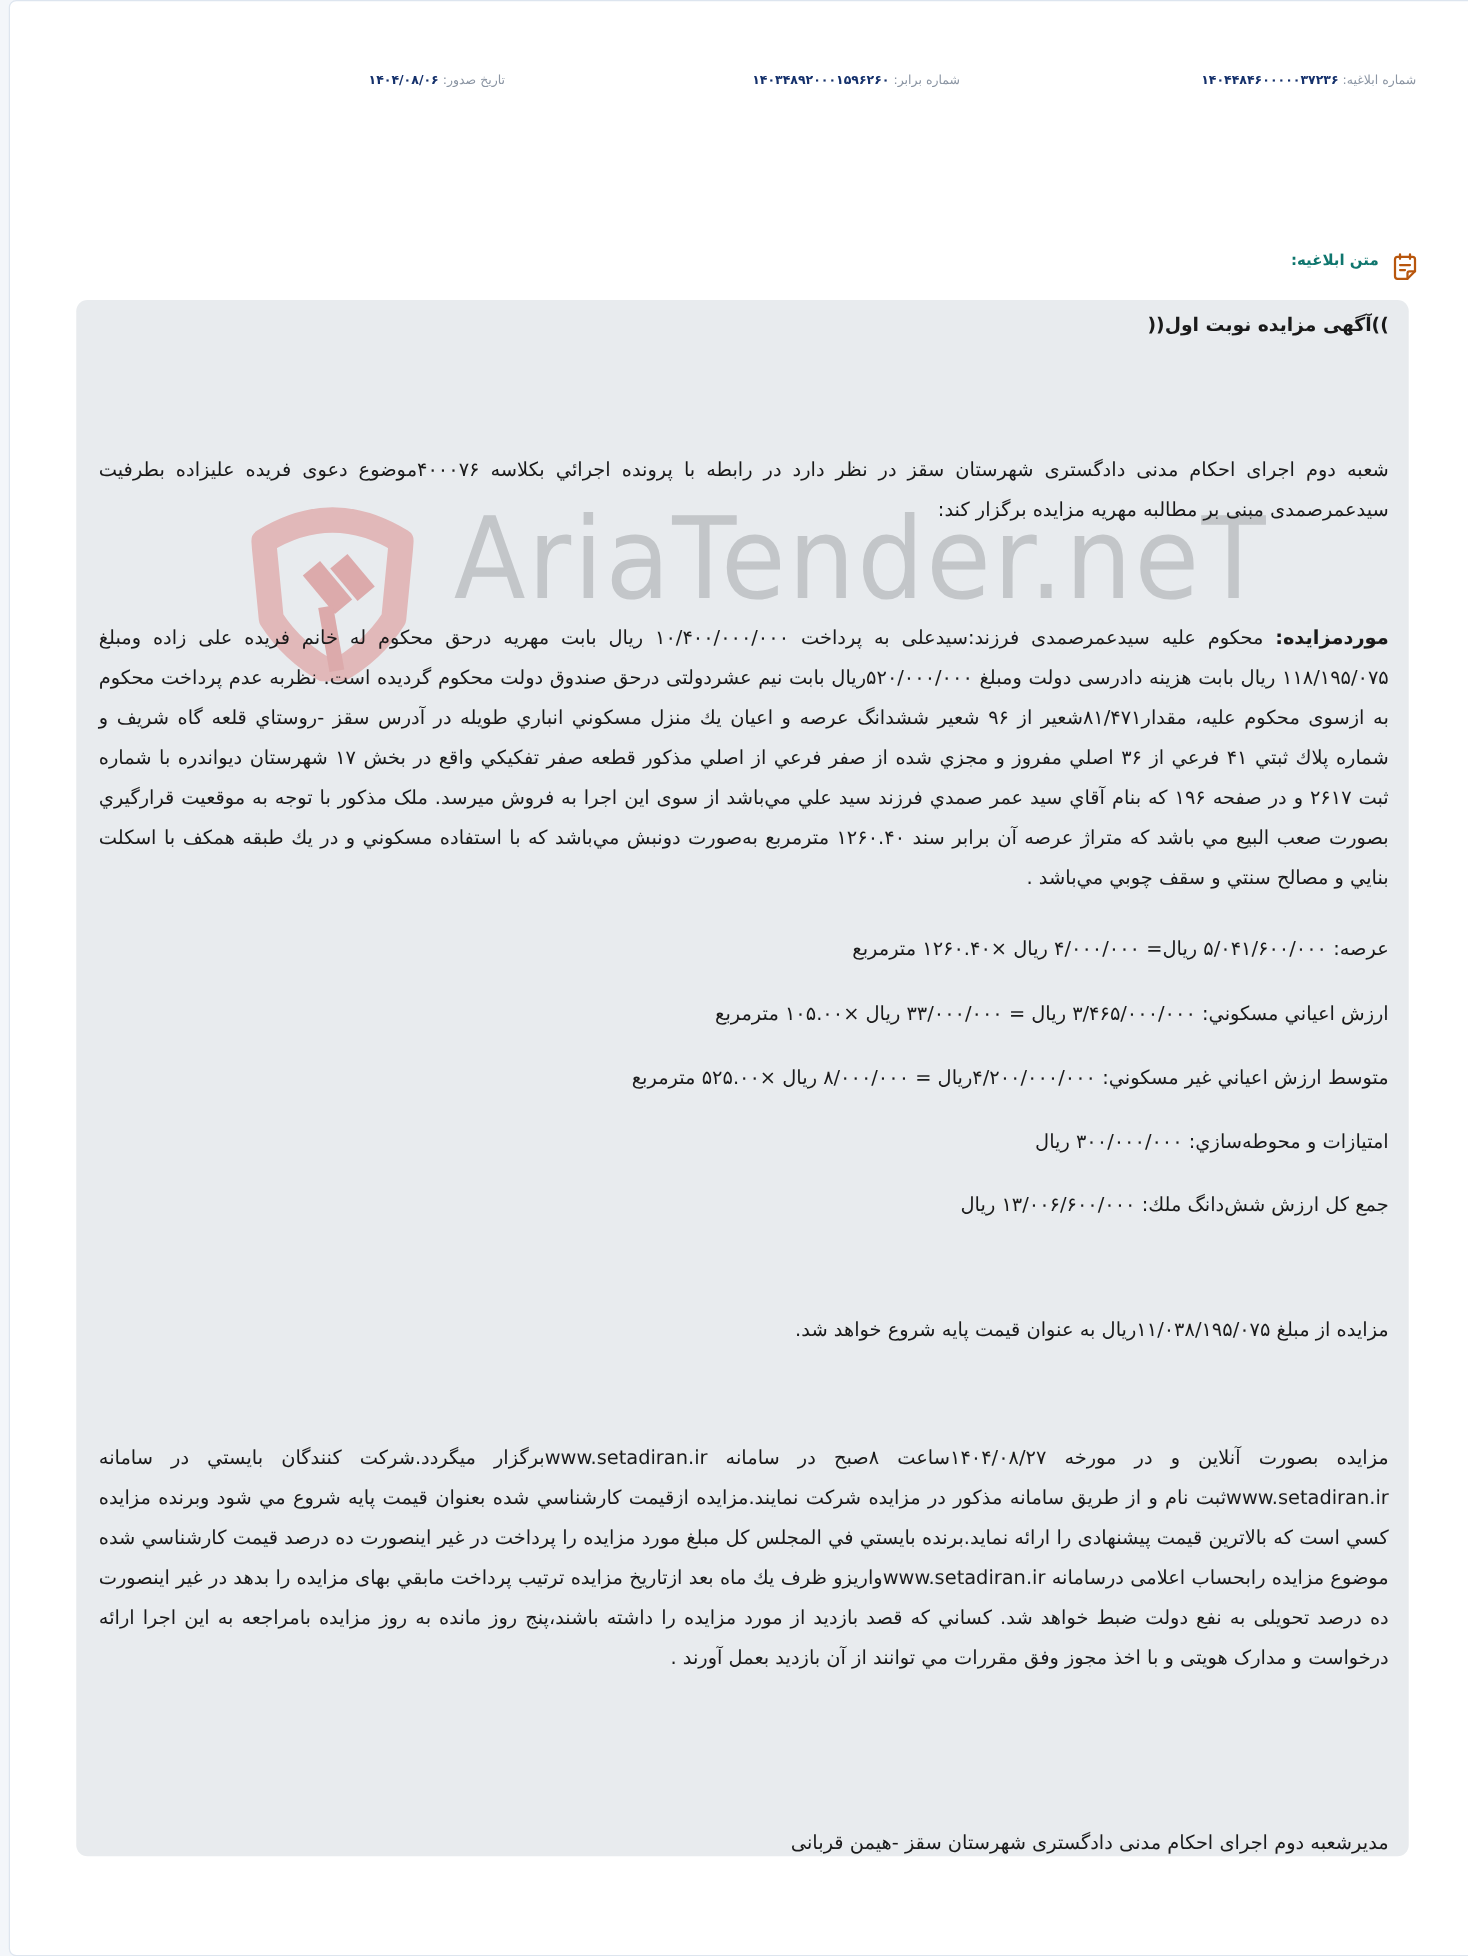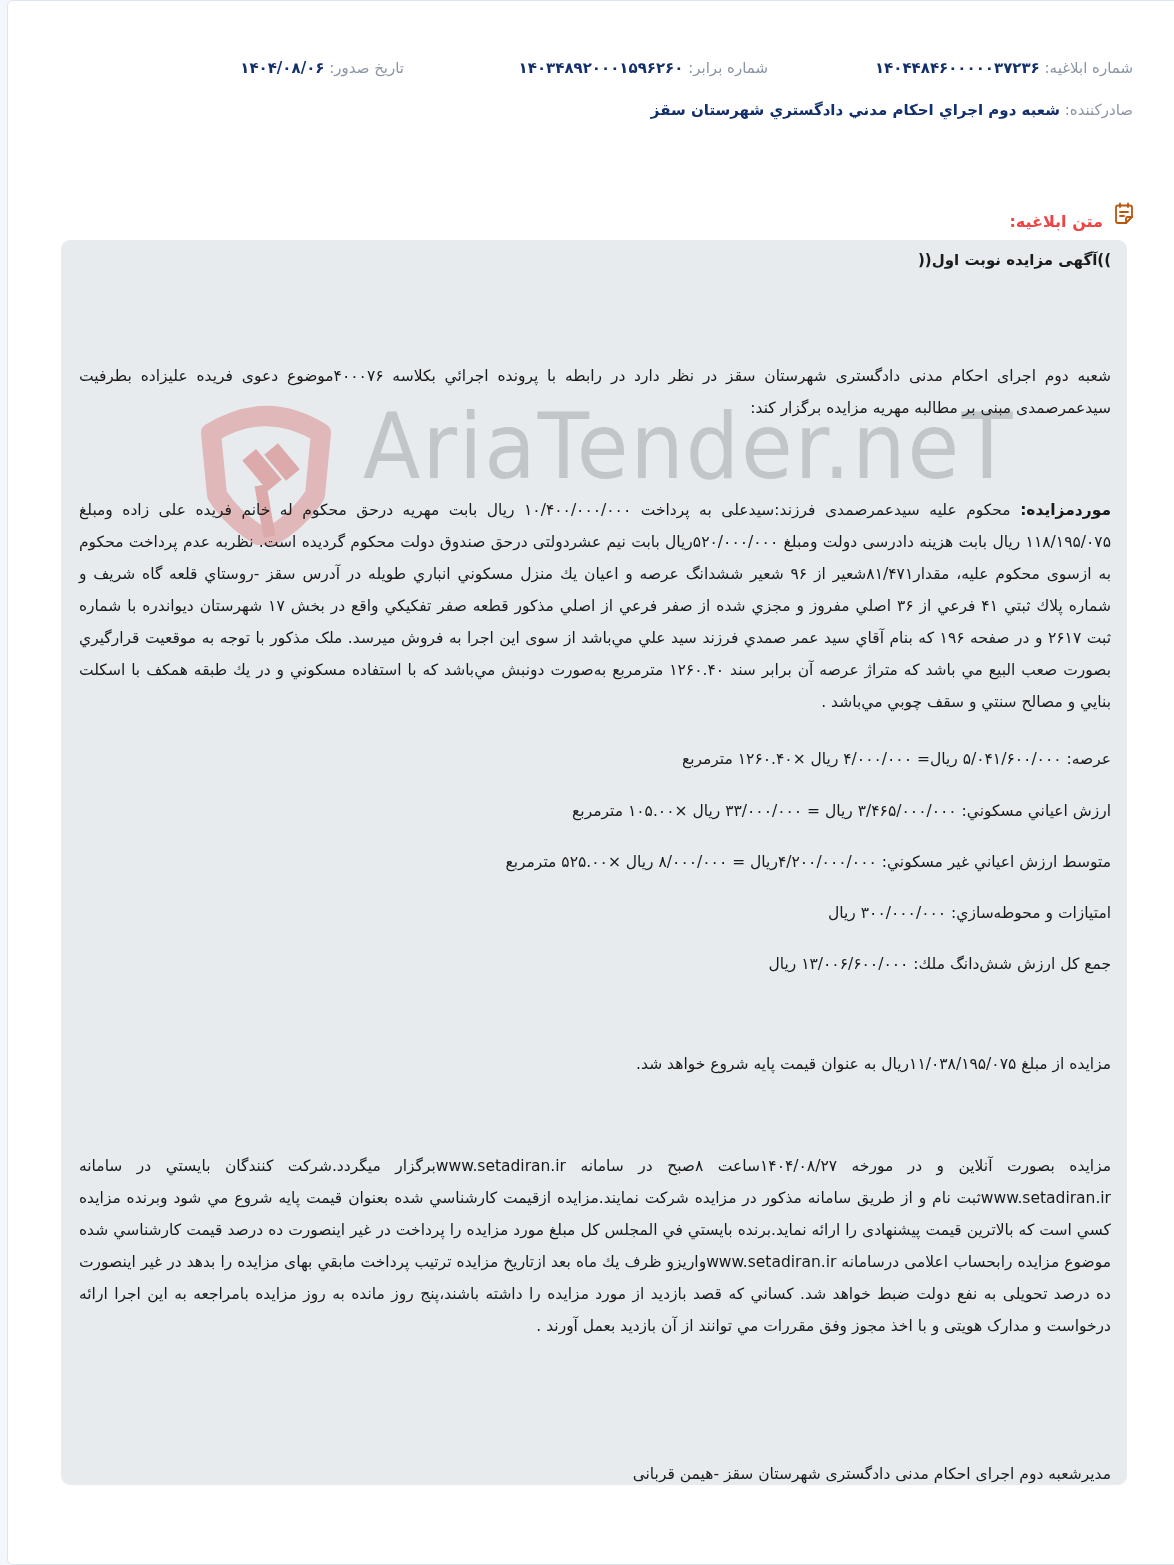--- a/index.html
+++ b/index.html
@@ -16,38 +16,38 @@
       top: 0;
       width: 1180px;
       height: 1565px;
       background: #ffffff;
       border: 1px solid #dde5ef;
       border-radius: 6px;
     }
     .meta-row {
       position: absolute;
       direction: rtl;
-      font-size: 15px;
+      font-size: 10px;
       white-space: nowrap;
     }
     .meta-label { color: #8b95a3; }
     .meta-value { color: #14306b; font-weight: bold; }
     .meta-value-num { color: #14306b; font-weight: bold; letter-spacing: 0.5px; }
 
     .section-title {
       position: absolute;
       right: 49px;
       top: 200px;
       direction: rtl;
       display: flex;
-      align-items: flex-end;
+      align-items: flex-start;
       gap: 8px;
-      color: #ef4444;
+      color: #0f766e;
       font-weight: bold;
-      font-size: 16px;
+      font-size: 12px;
     }
     .section-title svg { width: 26px; height: 26px; }
 
     .notice-box {
       position: absolute;
       left: 60px;
       top: 239px;
       width: 1066px;
       height: 1245px;
       background: #e8ebee;
@@ -98,24 +98,20 @@
   </div>
   <div class="meta-row" style="right:418px; top:58px;">
     <span class="meta-label">شماره برابر:</span>
     <span class="meta-value-num">۱۴۰۳۴۸۹۲۰۰۰۱۵۹۶۲۶۰</span>
   </div>
   <div class="meta-row" style="right:782px; top:58px;">
     <span class="meta-label">تاریخ صدور:</span>
     <span class="meta-value-num">۱۴۰۴/۰۸/۰۶</span>
   </div>
 
-  <div class="meta-row" style="right:53px; top:100px;">
-    <span class="meta-label">صادرکننده:</span>
-    <span class="meta-value">شعبه دوم اجراي احكام مدني دادگستري شهرستان سقز</span>
-  </div>
 
 
   <div class="section-title">
     <span>
       <svg viewBox="0 0 26 26" fill="none" stroke="#b8560d" stroke-width="1.8" stroke-linecap="round" stroke-linejoin="round">
         <path d="M5 6.5 Q5 4.5 7 4.5 H19 Q21 4.5 21 6.5 V16 L15 22 H7 Q5 22 5 20 Z"></path>
         <path d="M15 22 V17.5 Q15 16 16.5 16 H21"></path>
         <line x1="9" y1="2.5" x2="9" y2="6"></line>
         <line x1="17" y1="2.5" x2="17" y2="6"></line>
         <line x1="9" y1="11" x2="17" y2="11"></line>

